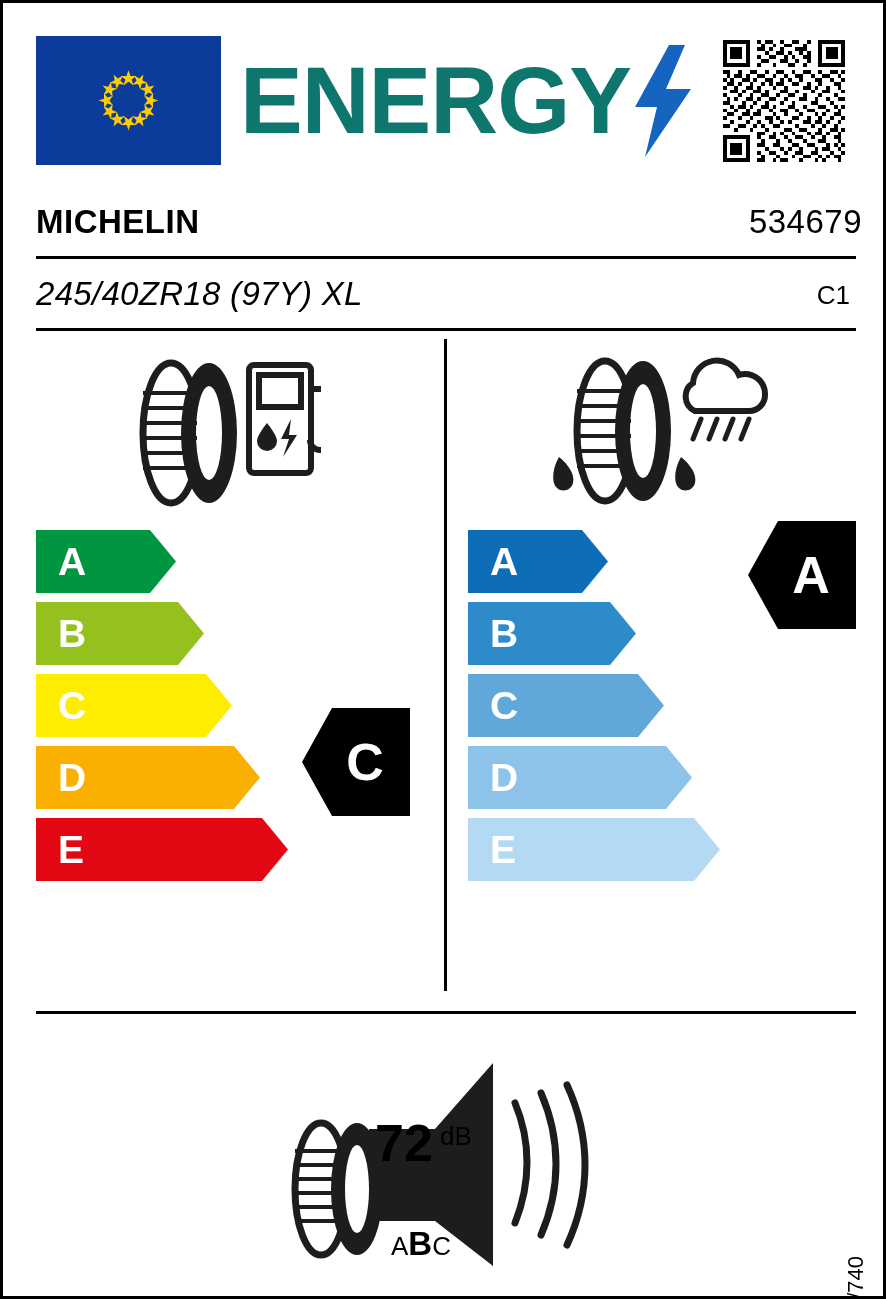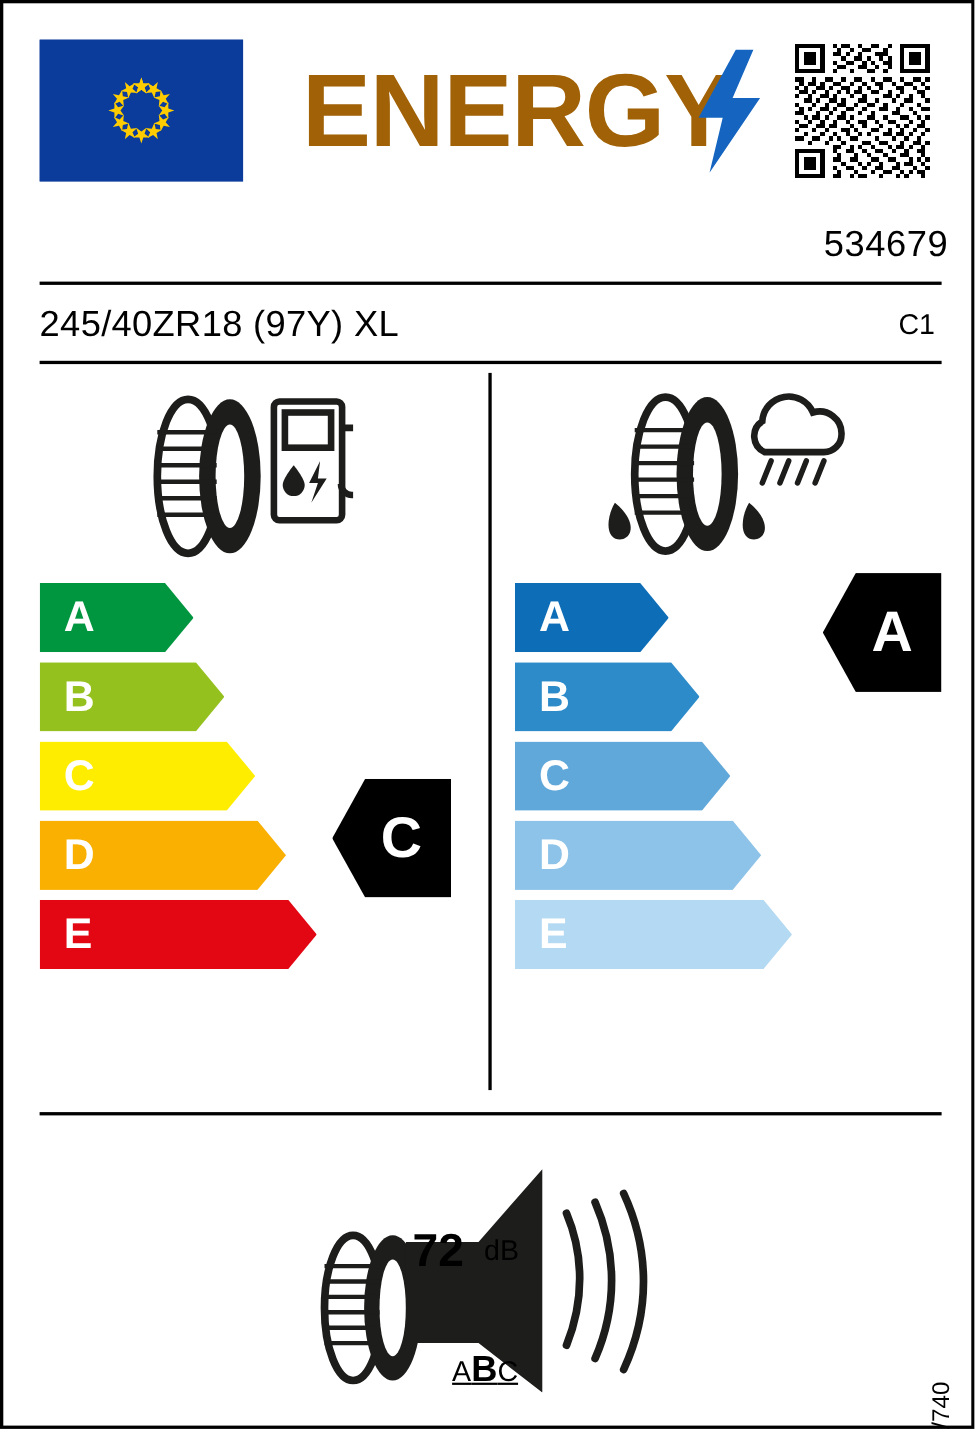--- a/index.html
+++ b/index.html
@@ -16,22 +16,22 @@
   
   .eu-flag{
     position:absolute;left:33px;top:33px;width:185px;height:129px;
     background:#0B3C9B;
   }
   .eu-flag svg{display:block;width:100%;height:100%;}
   .energy-word{
     position:absolute;left:237px;top:40px;width:460px;height:115px;
   }
   .energy-word .txt{
-    font-size:94px;font-weight:bold;letter-spacing:-1px;color:#a16207;
-    line-height:115px;font-family:"Liberation Sans", sans-serif;text-align:center;
+    font-size:94px;font-weight:bold;letter-spacing:-1px;color:#0f766e;
+    line-height:115px;font-family:"Liberation Sans", sans-serif;
   }
   .bolt{
     position:absolute;left:630px;top:42px;width:60px;height:112px;
   }
   .qr{
     position:absolute;left:713px;top:33px;width:136px;height:130px;
   }
   .qr svg{display:block;}
 
   
@@ -45,21 +45,21 @@
   }
   .rule{
     position:absolute;left:33px;width:820px;height:3px;background:#000;
   }
   #rule1{top:253px;}
   #rule2{top:325px;}
   #rule3{top:1008px;}
 
   .size{
     position:absolute;left:33px;top:272px;
-    font-size:33px;letter-spacing:0.3px;
+    font-size:33px;letter-spacing:0.3px;font-style:italic;
   }
   .cls{
     position:absolute;right:33px;top:277px;
     font-size:26px;
     margin-left:40px;
   }
 
   
   .vdiv{
     position:absolute;left:441px;top:336px;width:3px;height:652px;background:#000;
@@ -96,29 +96,29 @@
   }
   .grade span{color:#fff;font-size:52px;font-weight:bold;line-height:1;padding-left:18px;}
   #fuelGrade{left:299px;top:705px;}
   #wetGrade{left:745px;top:518px;}
 
   
   .noise{position:absolute;left:0;top:1030px;width:886px;height:240px;}
   .noise-inner{position:absolute;left:280px;top:8px;}
   .db-value{
     position:absolute;left:372px;top:1110px;
-    font-size:42px;font-weight:bold;
+    font-size:52px;font-weight:bold;
   }
   .db-unit{
     position:absolute;left:437px;top:1118px;
     font-size:26px;
   }
   .abc{
-    position:absolute;left:408px;top:1222px;
-    font-size:26px;letter-spacing:0px;text-decoration:underline;
+    position:absolute;left:388px;top:1222px;
+    font-size:26px;letter-spacing:0px;
   }
   .abc b{font-size:33px;}
   .reg{
     position:absolute;right:14px;bottom:40px;
     font-size:22px;
     transform:rotate(-90deg);transform-origin:100% 100%;
     white-space:nowrap;
   }
 </style>
 </head>
@@ -409,20 +409,21 @@
           <rect x="14" y="32" width="1" height="1"></rect>
           <rect x="16" y="32" width="2" height="1"></rect>
           <rect x="21" y="32" width="1" height="1"></rect>
           <rect x="25" y="32" width="1" height="1"></rect>
           <rect x="27" y="32" width="1" height="1"></rect>
           <rect x="31" y="32" width="1" height="1"></rect>
       </g>
     </svg>
   </div>
 
+  <div class="brand">MICHELIN</div>
   <div class="code">534679</div>
 
   <div class="rule" id="rule1"></div>
 
   <div class="size">245/40ZR18 (97Y) XL</div>
   <div class="cls">C1</div>
 
   <div class="rule" id="rule2"></div>
   <div class="vdiv"></div>
 

